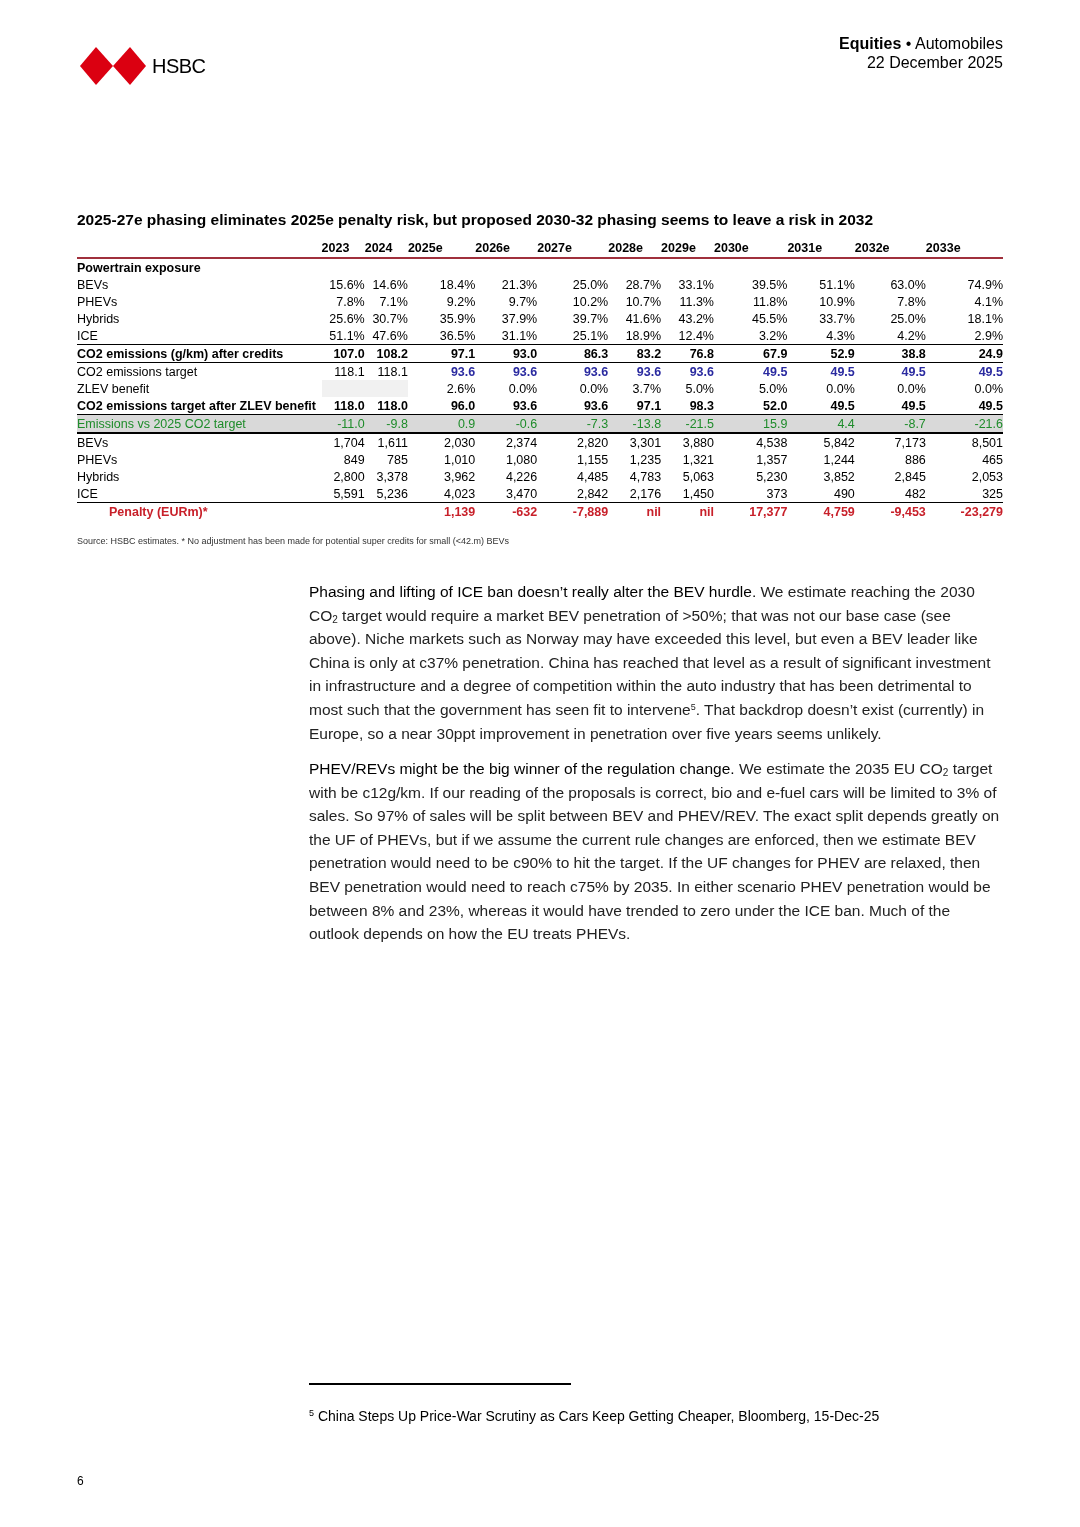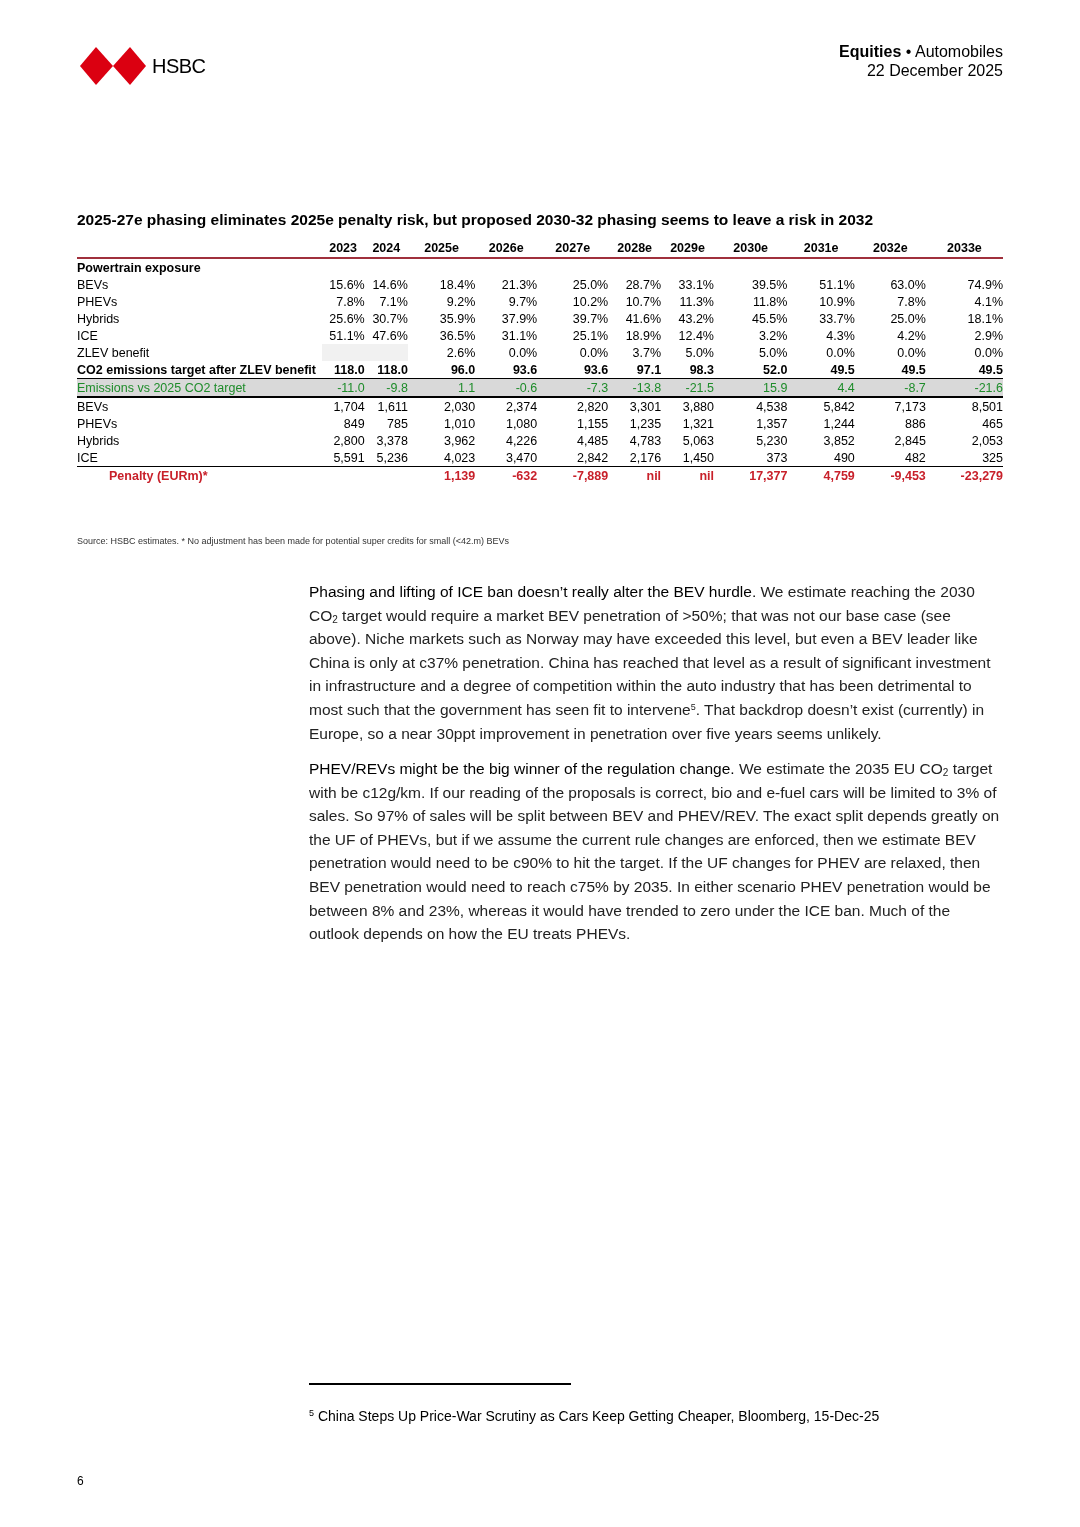--- a/index.html
+++ b/index.html
@@ -1,25 +1,25 @@
 <!DOCTYPE html>
 <html><head>
 <meta charset="utf-8">
 <style>
   html, body { margin: 0; padding: 0; background: #ffffff; }
   body { width: 1080px; height: 1527px; position: relative; font-family: "Liberation Sans", sans-serif; color: #000; overflow: hidden; }
   .logo { position: absolute; left: 80px; top: 47px; display: flex; align-items: center; }
   .logo svg { display: block; }
   .logo-text { font-family: "Liberation Sans", sans-serif; font-weight: normal; font-size: 20px; margin-left: 6px; letter-spacing: -0.5px; }
-  .header-right { position: absolute; right: 77px; top: 42px; text-align: right; font-size: 16px; line-height: 19px; }
+  .header-right { position: absolute; right: 77px; top: 34px; text-align: right; font-size: 16px; line-height: 19px; }
   .header-right .bold { font-weight: bold; }
   .table-title { position: absolute; left: 77px; top: 211px; font-size: 15.5px; font-weight: bold; white-space: nowrap; text-align: center; }
   table.data { position: absolute; left: 77px; top: 239px; width: 926px; border-collapse: collapse; font-size: 12.5px; font-family: "Liberation Sans", sans-serif; }
   table.data td, table.data th { padding: 0; height: 17px; line-height: 16px; white-space: nowrap; }
-  table.data th { font-weight: bold; text-align: center; border-bottom: 2px solid #a0303c; height: 18px; }
+  table.data th { font-weight: bold; text-align: left; border-bottom: 2px solid #a0303c; height: 18px; }
   table.data td.label { text-align: left; width: 250px; }
   table.data td.num { text-align: right; width: 63px; }
   tr.section td { font-weight: bold; }
   tr.bold td { font-weight: bold; }
   tr.topline td { border-top: 1.5px solid #000; }
   tr.blue td.num.b { color: #2a2aa0; font-weight: bold; }
   tr.green td { background: #d9d9d9; color: #1e8c2a; font-weight: normal; border-top: 1.5px solid #000; border-bottom: 2px solid #000; }
   tr.red td { color: #c8202a; font-weight: bold; padding-left: 32px; }
   td.blank-cell { background: #f1f1f1; }
   .source { position: absolute; left: 77px; top: 536px; font-size: 9px; color: #333; white-space: nowrap; }
@@ -126,20 +126,48 @@
         <td class="num">36.5%</td>
         <td class="num">31.1%</td>
         <td class="num">25.1%</td>
         <td class="num">18.9%</td>
         <td class="num">12.4%</td>
         <td class="num">3.2%</td>
         <td class="num">4.3%</td>
         <td class="num">4.2%</td>
         <td class="num">2.9%</td>
       </tr>
+      <tr class="bold topline">
+        <td class="label">CO2 emissions (g/km) after credits</td>
+        <td class="num">107.0</td>
+        <td class="num">108.2</td>
+        <td class="num">97.1</td>
+        <td class="num">93.0</td>
+        <td class="num">86.3</td>
+        <td class="num">83.2</td>
+        <td class="num">76.8</td>
+        <td class="num">67.9</td>
+        <td class="num">52.9</td>
+        <td class="num">38.8</td>
+        <td class="num">24.9</td>
+      </tr>
+      <tr class="blue topline">
+        <td class="label">CO2 emissions target</td>
+        <td class="num">118.1</td>
+        <td class="num">118.1</td>
+        <td class="num b">93.6</td>
+        <td class="num b">93.6</td>
+        <td class="num b">93.6</td>
+        <td class="num b">93.6</td>
+        <td class="num b">93.6</td>
+        <td class="num b">49.5</td>
+        <td class="num b">49.5</td>
+        <td class="num b">49.5</td>
+        <td class="num b">49.5</td>
+      </tr>
       <tr>
         <td class="label">ZLEV benefit</td>
         <td class="num blank-cell"></td>
         <td class="num blank-cell"></td>
         <td class="num">2.6%</td>
         <td class="num">0.0%</td>
         <td class="num">0.0%</td>
         <td class="num">3.7%</td>
         <td class="num">5.0%</td>
         <td class="num">5.0%</td>
@@ -158,21 +186,21 @@
         <td class="num">98.3</td>
         <td class="num">52.0</td>
         <td class="num">49.5</td>
         <td class="num">49.5</td>
         <td class="num">49.5</td>
       </tr>
       <tr class="green">
         <td class="label">Emissions vs 2025 CO2 target</td>
         <td class="num">-11.0</td>
         <td class="num">-9.8</td>
-        <td class="num">1.1</td>
+        <td class="num">0.9</td>
         <td class="num">-0.6</td>
         <td class="num">-7.3</td>
         <td class="num">-13.8</td>
         <td class="num">-21.5</td>
         <td class="num">15.9</td>
         <td class="num">4.4</td>
         <td class="num">-8.7</td>
         <td class="num">-21.6</td>
       </tr>
       <tr>

